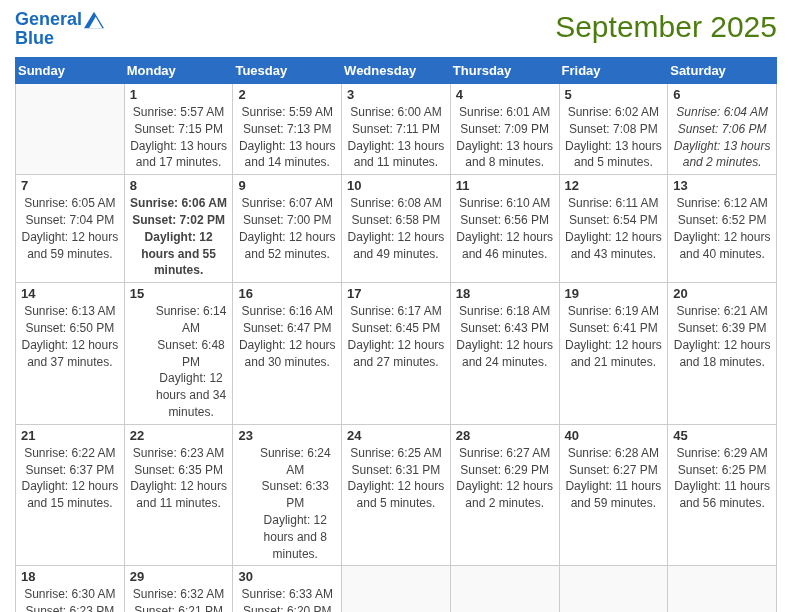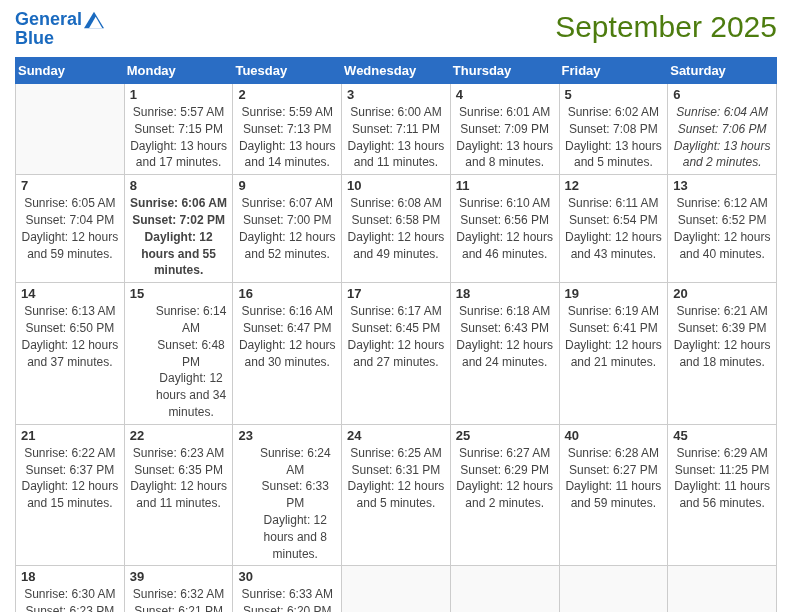--- a/index.html
+++ b/index.html
@@ -282,47 +282,47 @@
 Sunset: 6:33 PM
 Daylight: 12 hours and 8 minutes.</div>
           </td>
           <td>
             <span class="day-number">24</span>
             <div class="day-info" style="white-space: pre-line;">Sunrise: 6:25 AM
 Sunset: 6:31 PM
 Daylight: 12 hours and 5 minutes.</div>
           </td>
           <td>
-            <span class="day-number">25</span>
+            <span class="day-number">28</span>
             <div class="day-info" style="white-space: pre-line;">Sunrise: 6:27 AM
 Sunset: 6:29 PM
 Daylight: 12 hours and 2 minutes.</div>
           </td>
           <td>
             <span class="day-number">40</span>
             <div class="day-info" style="white-space: pre-line;">Sunrise: 6:28 AM
 Sunset: 6:27 PM
 Daylight: 11 hours and 59 minutes.</div>
           </td>
           <td>
             <span class="day-number">45</span>
             <div class="day-info" style="white-space: pre-line;">Sunrise: 6:29 AM
-Sunset: 11:25 PM
+Sunset: 6:25 PM
 Daylight: 11 hours and 56 minutes.</div>
           </td>
         </tr>
         <tr class="last-row">
           <td>
             <span class="day-number">18</span>
             <div class="day-info" style="white-space: pre-line;">Sunrise: 6:30 AM
 Sunset: 6:23 PM
 Daylight: 11 hours and 52 minutes.</div>
           </td>
           <td>
-            <span class="day-number">39</span>
+            <span class="day-number">29</span>
             <div class="day-info" style="white-space: pre-line;">Sunrise: 6:32 AM
 Sunset: 6:21 PM
 Daylight: 11 hours and 49 minutes.</div>
           </td>
           <td>
             <span class="day-number">30</span>
             <div class="day-info" style="white-space: pre-line;">Sunrise: 6:33 AM
 Sunset: 6:20 PM
 Daylight: 11 hours and 46 minutes.</div>
           </td>

